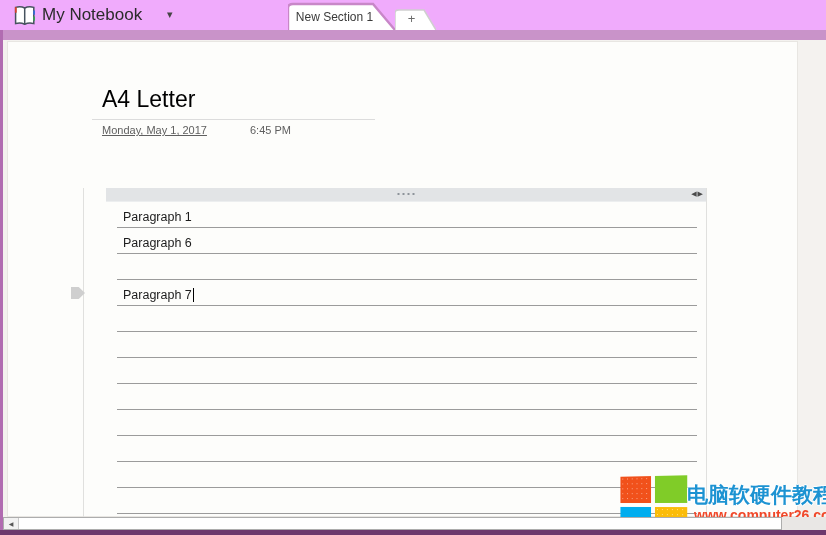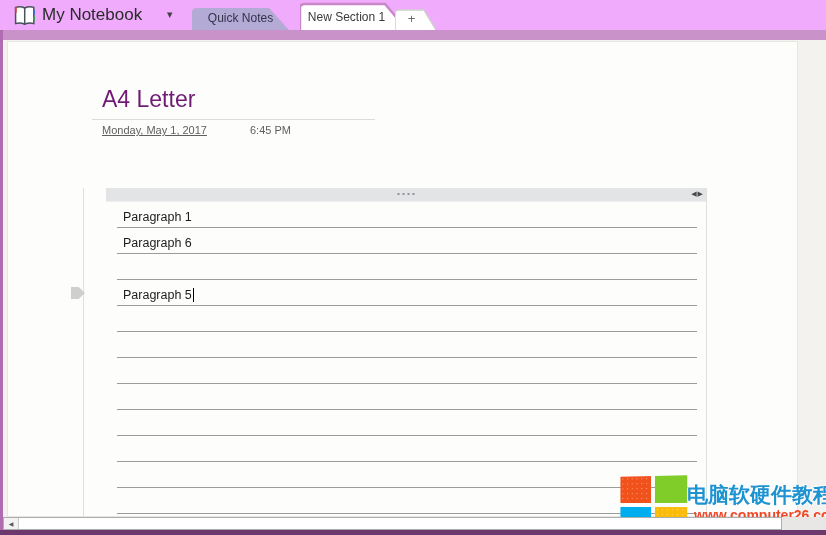--- a/index.html
+++ b/index.html
@@ -12,32 +12,32 @@
   
   #topbar{position:absolute;left:0;top:0;width:826px;height:30px;background:#f0abfc;}
   #nb-icon{position:absolute;left:11px;top:4px;}
   #nb-name{position:absolute;left:42px;top:5px;font-size:17px;color:#2b2b2b;cursor:default;white-space:nowrap;}
   #nb-dd{position:absolute;left:167px;top:8px;font-size:11px;color:#444;}
   .tab{position:absolute;cursor:default;}
   .tab svg{position:absolute;left:0;top:0;width:100%;height:100%;}
   .tab .tab-label{position:relative;display:block;text-align:center;white-space:nowrap;}
   #tab-quick{left:192px;top:6px;width:97px;height:24px;}
   #tab-quick .tab-label{font-size:12px;color:#33334a;margin-top:5px;}
-  #tab-new{left:300px;top:2px;width:107px;height:28px;}
+  #tab-new{left:288px;top:2px;width:107px;height:28px;}
   #tab-new .tab-label{font-size:12px;color:#3a3a3a;margin-top:8px;padding-right:14px;}
   #tab-plus{left:395px;top:8px;width:41px;height:22px;}
   #tab-plus .tab-label{font-size:13px;color:#6b6b6b;margin-top:3px;padding-right:8px;}
   
   #accent-band{position:absolute;left:0;top:30px;width:826px;height:10px;background:#c993c9;}
   #border-left{position:absolute;left:0;top:30px;width:3px;height:505px;background:#b16cb1;}
   #border-bottom{position:absolute;left:0;top:530px;width:826px;height:5px;background:#6d386d;}
   
   #main-bg{position:absolute;left:3px;top:40px;width:823px;height:477px;background:#f4f2ef;}
   #page-sheet{position:absolute;left:7px;top:41px;width:791px;height:476px;background:#fdfdfb;border:1px solid #e8e6e2;box-sizing:border-box;}
-  #page-title{position:absolute;left:102px;top:86px;font-size:23px;font-weight:300;color:#701a75;}
+  #page-title{position:absolute;left:102px;top:86px;font-size:23px;font-weight:300;color:#000000;}
   #title-rule{position:absolute;left:92px;top:119px;width:283px;height:1px;background:#dcdcdc;}
   #page-date{position:absolute;left:102px;top:124px;font-size:11px;color:#5f5f5f;text-decoration:underline;}
   #page-time{position:absolute;left:250px;top:124px;font-size:11px;color:#5f5f5f;}
   
   #note-container{position:absolute;left:83px;top:188px;width:624px;height:386px;border-left:1px solid #e0e0de;border-right:1px solid #e0e0de;box-sizing:border-box;padding-left:22px;}
   #nc-header{position:relative;height:13px;background:#e2e4e6;border-bottom:1px solid #eceeef;}
   #nc-dots{position:absolute;left:50%;top:5px;transform:translateX(-50%);display:flex;gap:3px;}
   #nc-dots i{display:block;width:2px;height:2px;background:#8d939a;}
   #nc-resize{position:absolute;right:2px;top:2px;font-size:7px;color:#4a4a4a;letter-spacing:1px;cursor:ew-resize;}
   .row{height:26px;margin:0 9px 0 11px;border-bottom:1px solid #9b9b9b;display:flex;align-items:flex-end;font-size:12.5px;color:#1c1c1c;padding:0 0 3px 6px;box-sizing:border-box;}
@@ -67,26 +67,20 @@
   <svg id="nb-icon" width="28" height="24" viewBox="0 0 28 24">
     <path d="M13.7,4 C11,2.6 7.2,2.6 4.6,3.4 L4.6,19.6 C7.2,18.8 11,18.9 13.7,20.2 C16.4,18.9 20.2,18.8 22.8,19.6 L22.8,3.4 C20.2,2.6 16.4,2.6 13.7,4 Z" fill="#ffffff" stroke="#46525e" stroke-width="1.5"></path>
     <line x1="13.7" y1="4" x2="13.7" y2="20.2" stroke="#46525e" stroke-width="1.5"></line>
     <rect x="3.9" y="3.2" width="1.8" height="5.5" fill="#d8402a"></rect>
     <rect x="22.2" y="6.5" width="1.8" height="4.2" fill="#3b6bd6"></rect>
     <rect x="22.2" y="12.5" width="1.8" height="4.2" fill="#3c9e59"></rect>
   </svg>
   <div id="nb-name">My Notebook</div>
   <div id="nb-dd">▾</div>
 
-  <div class="tab" id="tab-quick">
-    <svg viewBox="0 0 97 24" preserveAspectRatio="none">
-      <path d="M0,24 L0,6 Q0,2 5,2 L77,2 L97,24 Z" fill="#b3aad5"></path>
-    </svg>
-    <span class="tab-label">Quick Notes</span>
-  </div>
 
   <div class="tab" id="tab-new">
     <svg viewBox="0 0 107 28" preserveAspectRatio="none">
       <path d="M0,28 L0,6 Q0,2 5,2 L85,2 L107,28" fill="#ffffff" stroke="#c887c8" stroke-width="2.4"></path>
     </svg>
     <span class="tab-label">New Section 1</span>
   </div>
 
   <div class="tab" id="tab-plus">
     <svg viewBox="0 0 41 22" preserveAspectRatio="none">
@@ -118,21 +112,21 @@
   <div class="row">
       <span>Paragraph 1</span>
     </div>
   <div class="row">
       <span>Paragraph 6</span>
     </div>
   <div class="row">
       <span></span>
     </div>
   <div class="row">
-      <span>Paragraph 5</span>
+      <span>Paragraph 7</span>
       <span class="caret"></span>
     </div>
   <div class="row"></div>
   <div class="row"></div>
   <div class="row"></div>
   <div class="row"></div>
   <div class="row"></div>
   <div class="row"></div>
   <div class="row"></div>
   <div class="row"></div>

